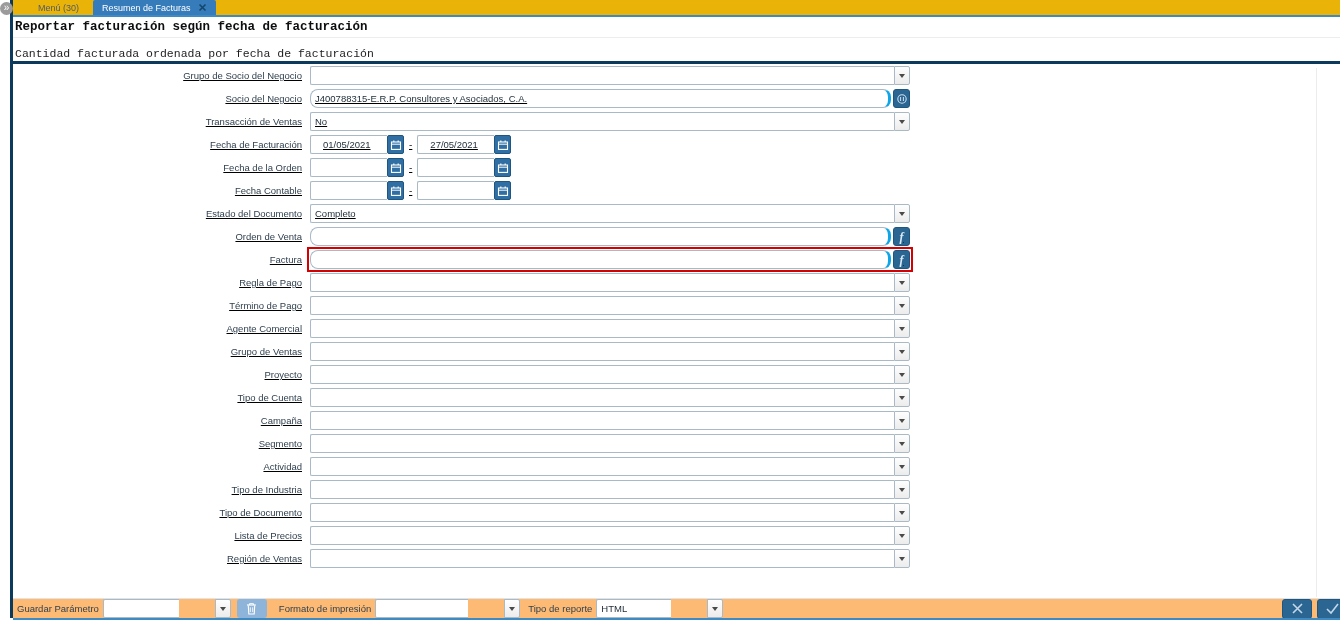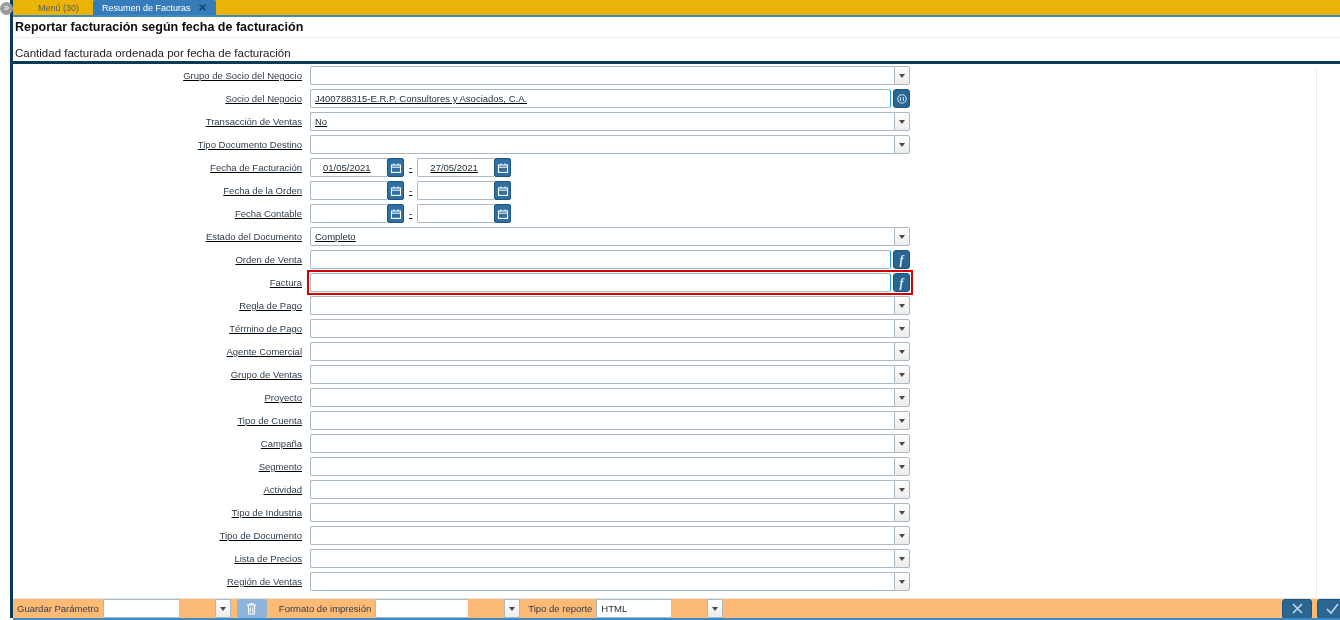--- a/index.html
+++ b/index.html
@@ -14,31 +14,31 @@
   .expander { position:absolute; left:0; top:2px; width:13px; height:13px; border-radius:50%;
     background:#9b9b9b; color:#fff; font-size:10px; line-height:12px; text-align:center; z-index:7; cursor:pointer; }
   
   .tabbar { position:absolute; left:13px; top:0; right:0; height:17px; background:#eab308;
     border-bottom:2px solid #3e8ac2; display:flex; align-items:flex-end; padding-left:16px; z-index:5; }
   .tab { height:15px; display:flex; align-items:center; padding:0 9px; font-size:9px; color:#4f5d6b; cursor:pointer; white-space:nowrap; }
   .tab.active { background:#377cba; color:#fff; font-weight:normal; border-radius:2px 2px 0 0; margin-left:5px; }
   .tabx { margin-left:7px; display:flex; align-items:center; cursor:pointer; }
   
   .header { position:absolute; left:13px; top:17px; right:0; height:47px; background:#fff;
-    border-bottom:3px solid #0c3a5c; z-index:4; }
+    border-bottom:3px solid #0c3a5c; z-index:4;font-family:Liberation Mono, monospace; }
   .title { font-size:12.5px; font-weight:bold; color:#0d0d0d; padding:3px 0 3px 2px; border-bottom:1px solid #ededed; }
   .subtitle { font-size:11.5px; color:#1d1d1d; padding:9px 0 0 2px; }
   
   .rows { position:absolute; left:13px; top:64px; right:0; z-index:1;text-decoration:underline; }
   .frow { height:23px; display:flex; align-items:center; }
   .flabel { width:297px; flex:none; text-align:right; padding-right:8px; font-size:9.5px; color:#31414f; white-space:nowrap; }
   .fwidget { width:600px; flex:none; height:19px; display:flex; align-items:stretch; position:relative; }
   .tinput { flex:1; border:1px solid #a9bac6; border-right:none; border-radius:2px 0 0 2px; background:#fff;
     font-size:9.5px; color:#1c2b36; padding:0 4px; display:flex; align-items:center; overflow:hidden; white-space:nowrap; cursor:text; }
-  .tinput.sr { border-right:1px solid #0ea5e9; border-radius:2px; margin-right:2px; }
+  .tinput.sr { border-right:3px solid #0ea5e9; border-radius:8px; margin-right:2px; }
   .cbtn { width:16px; flex:none; border:1px solid #a9bac6; border-radius:0 2px 2px 0;
     background:linear-gradient(#fefefe,#ececec); display:flex; align-items:center; justify-content:center; padding:0; cursor:pointer; }
   .arr { width:0; height:0; border-left:3px solid transparent; border-right:3px solid transparent; border-top:4px solid #4a4a4a; }
   .bbtn { width:17px; flex:none; border:1px solid #1f567f; border-radius:3px; background:#2b6693;
     display:flex; align-items:center; justify-content:center; padding:0; cursor:pointer; }
   .fglyph { font-family:"Liberation Serif", serif; font-style:italic; font-weight:bold; font-size:12px; color:#dcebf7; line-height:1; }
   .dinput { width:77px; flex:none; border:1px solid #a9bac6; border-right:none; border-radius:2px 0 0 2px; background:#fff;
     font-size:9.5px; color:#1c2b36; padding:0 12px; display:flex; align-items:center; cursor:text; }
   .calbtn { width:17px; flex:none; border:1px solid #1f567f; border-radius:2px; background:#2f6fa3;
     display:flex; align-items:center; justify-content:center; padding:0; cursor:pointer; }
@@ -105,29 +105,20 @@
             <circle cx="6" cy="6" r="4.2" fill="none" stroke="#cfe0ee" stroke-width="1.1"></circle>
             <path d="M4.6 4v4M7.4 4v4" stroke="#cfe0ee" stroke-width="1"></path>
           </svg>
         </button>
       </div>
     </div>
     <div class="frow">
       <span class="flabel">Transacción de Ventas</span>
       <div class="fwidget">
         <div class="tinput">No</div>
-        <button class="cbtn">
-          <span class="arr"></span>
-        </button>
-      </div>
-    </div>
-    <div class="frow">
-      <span class="flabel">Tipo Documento Destino</span>
-      <div class="fwidget">
-        <div class="tinput"></div>
         <button class="cbtn">
           <span class="arr"></span>
         </button>
       </div>
     </div>
     <div class="frow">
       <span class="flabel">Fecha de Facturación</span>
       <div class="fwidget">
         <div class="dinput">01/05/2021</div>
         <button class="calbtn">

